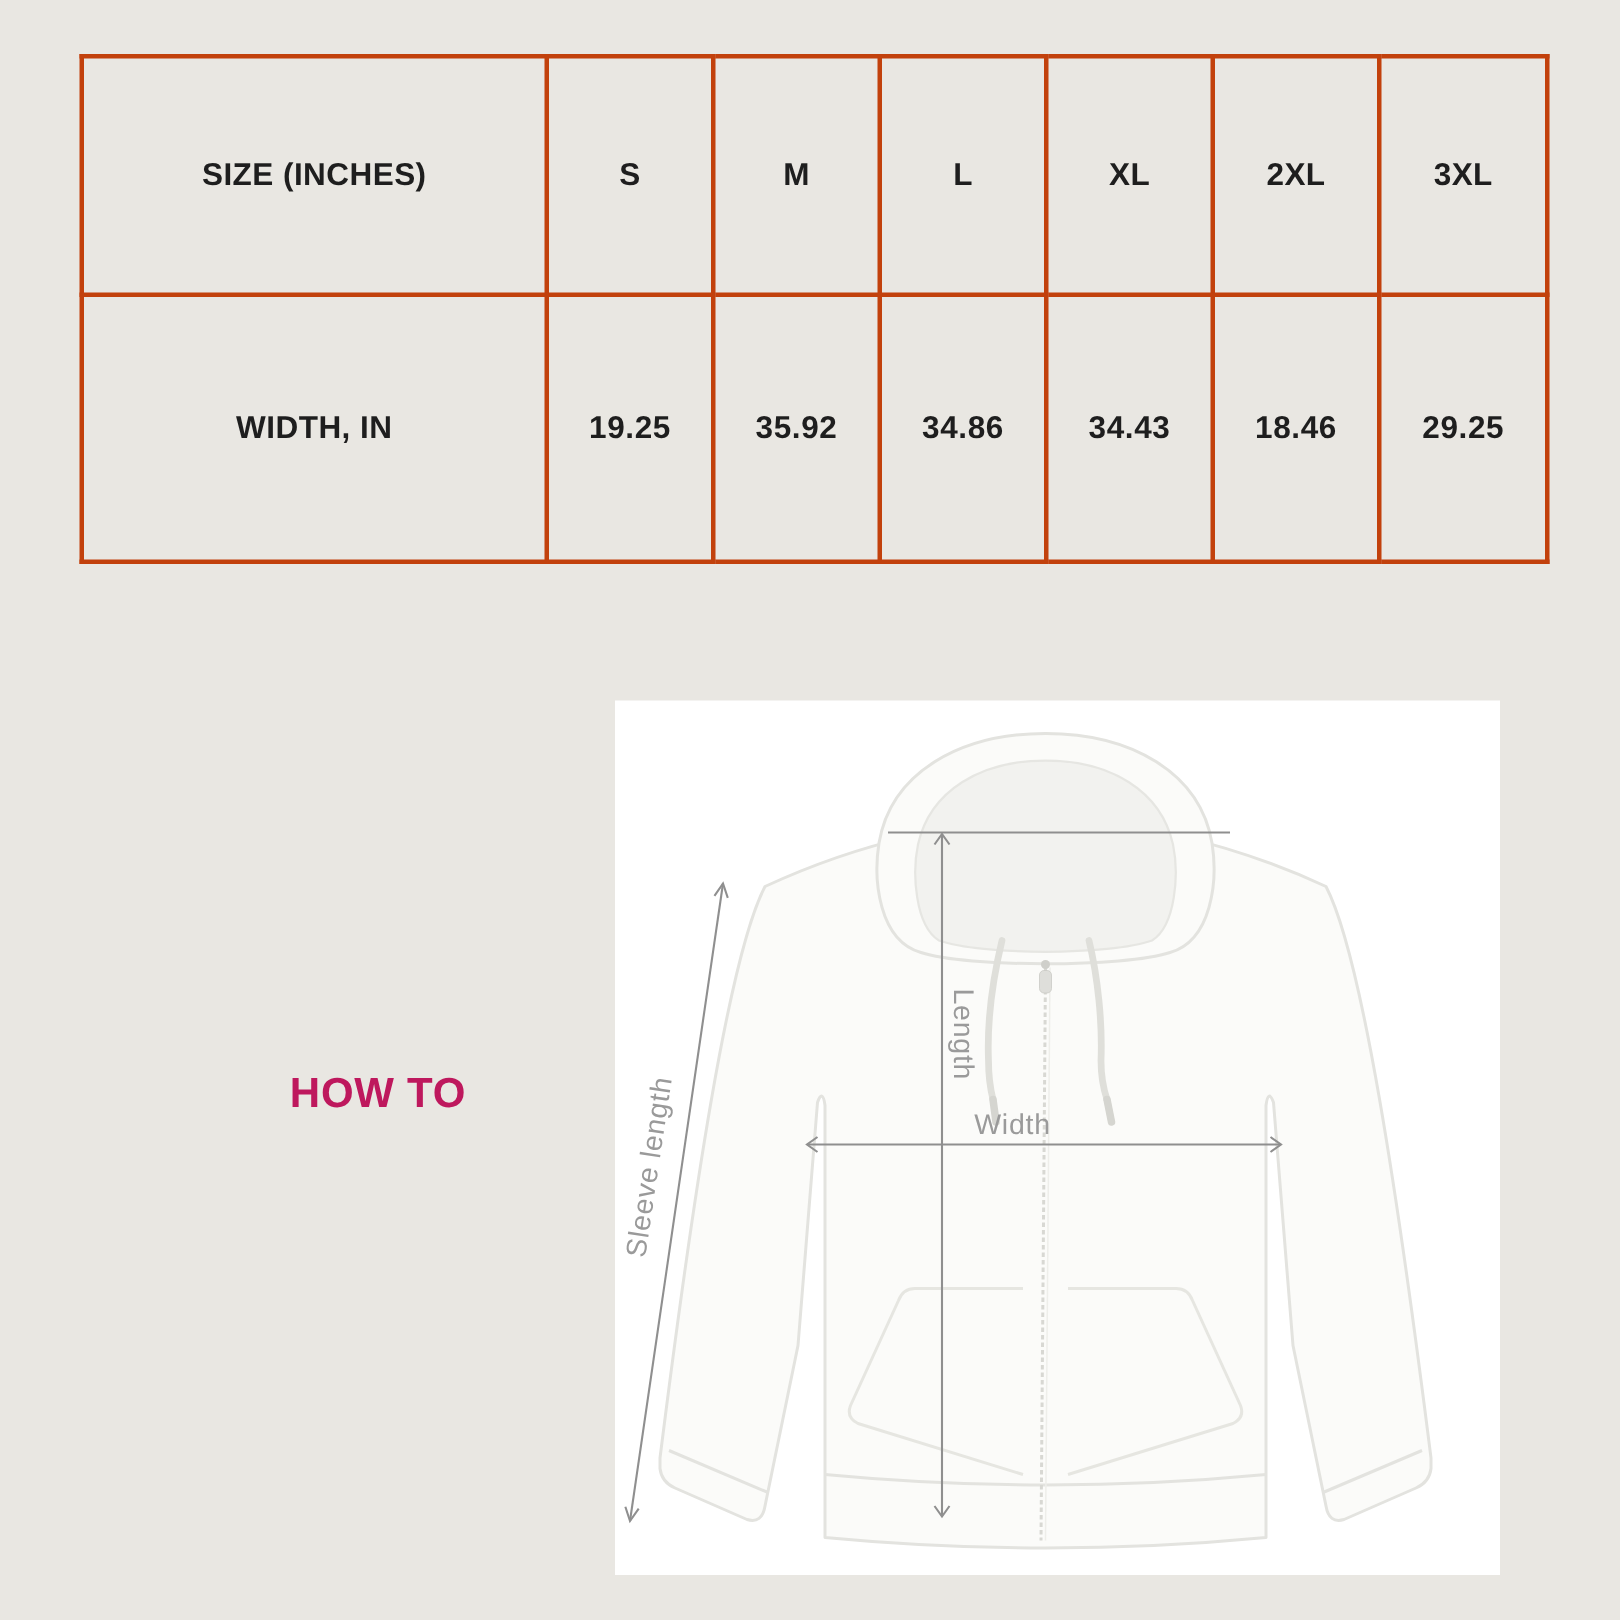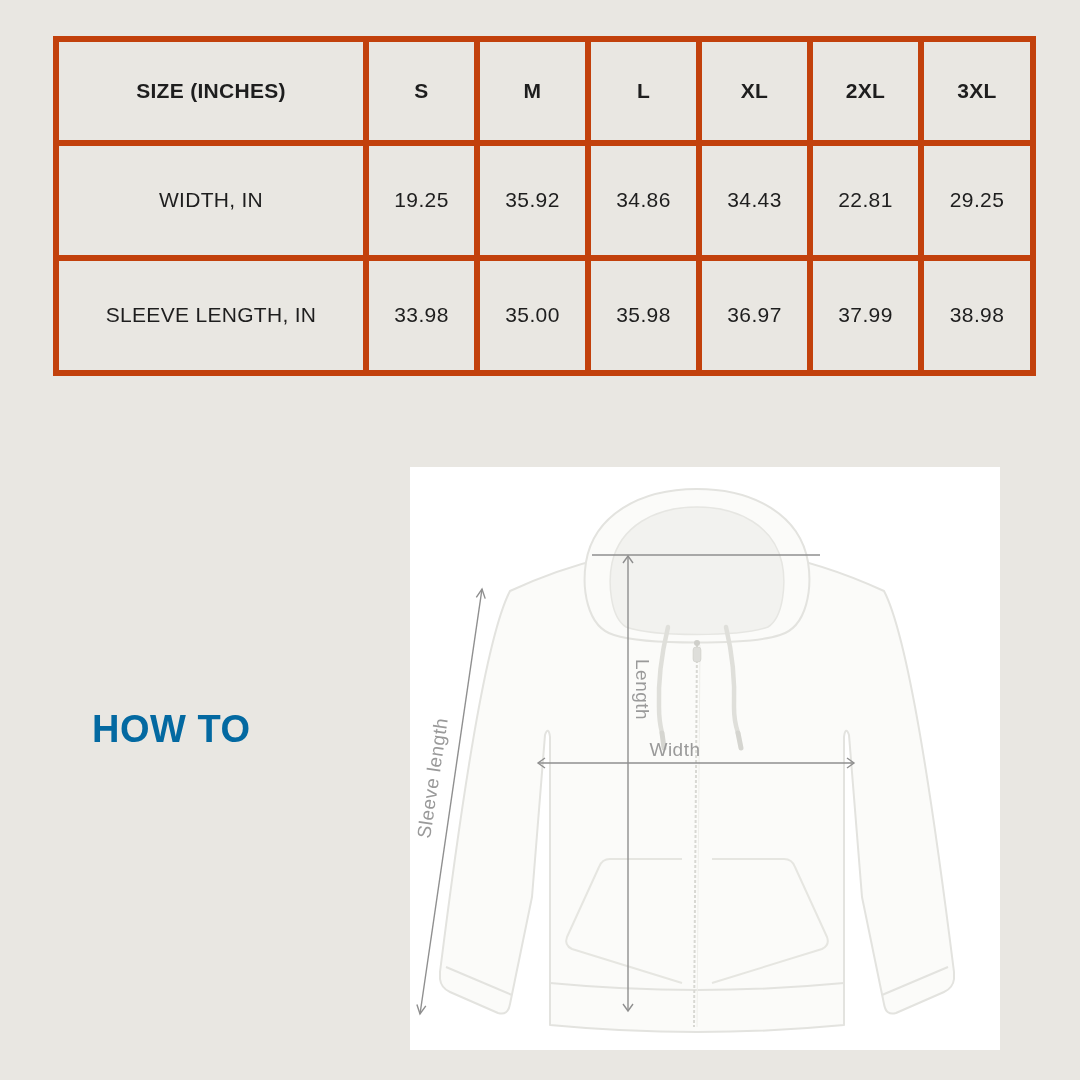--- a/index.html
+++ b/index.html
@@ -6,33 +6,33 @@
   .canvas{
     position:relative;width:1080px;height:1080px;overflow:hidden;
     background:#e9e7e2;font-family:"Liberation Sans",sans-serif;
   }
   
   table.size-chart{
     position:absolute;left:53px;top:36px;width:977px;height:340px;
     border-collapse:collapse;table-layout:fixed;
   }
   table.size-chart th,table.size-chart td{
-    border:6px solid #c2410c;text-align:center;vertical-align:middle;
+    border:3px solid #c2410c;text-align:center;vertical-align:middle;
     color:#1e1e1e;padding:0;
   }
   table.size-chart th{font-size:21px;font-weight:700;letter-spacing:.3px;}
-  table.size-chart td{font-size:21px;font-weight:400;letter-spacing:.4px;}
-  table.size-chart td.rowlabel{font-weight:400;letter-spacing:.3px;}
+  table.size-chart td{font-size:21px;font-weight:700;letter-spacing:.4px;}
+  table.size-chart td.rowlabel{font-weight:700;letter-spacing:.3px;}
   tr.hdr{height:62px;}
   tr.datarow{height:69px;}
   
   .how-to{
     position:absolute;left:92px;top:705px;width:320px;
-    text-align:left;font-size:38px;font-weight:700;line-height:48px;
-    color:#0369a1;letter-spacing:.5px;
+    text-align:center;font-size:28px;font-weight:700;line-height:48px;
+    color:#be185d;letter-spacing:.5px;
   }
   
   .panel{
     position:absolute;left:410px;top:467px;width:590px;height:583px;
     background:#ffffff;
   }
   .panel svg{display:block;}
   .ann-text{
     font-family:"Liberation Sans",sans-serif;font-size:19px;
     fill:#9a9a9a;letter-spacing:.5px;
@@ -62,31 +62,22 @@
         <th>XL</th>
         <th>2XL</th>
         <th>3XL</th>
       </tr>
       <tr class="datarow">
         <td class="rowlabel">WIDTH, IN</td>
         <td>19.25</td>
         <td>35.92</td>
         <td>34.86</td>
         <td>34.43</td>
-        <td>22.81</td>
+        <td>18.46</td>
         <td>29.25</td>
-      </tr>
-      <tr class="datarow">
-        <td class="rowlabel">SLEEVE LENGTH, IN</td>
-        <td>33.98</td>
-        <td>35.00</td>
-        <td>35.98</td>
-        <td>36.97</td>
-        <td>37.99</td>
-        <td>38.98</td>
       </tr>
     </tbody>
   </table>
 
   <div class="how-to">
     <div>HOW TO</div>
   </div>
 
   <div class="panel">
     <svg width="590" height="583" viewBox="0 0 590 583" xmlns="http://www.w3.org/2000/svg">

